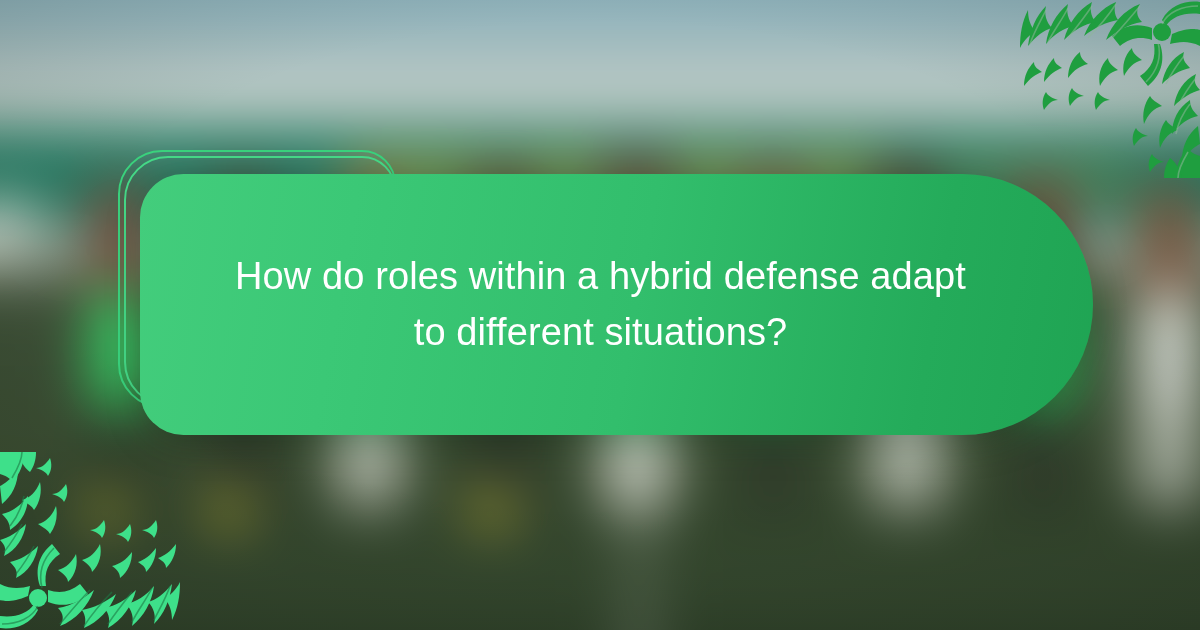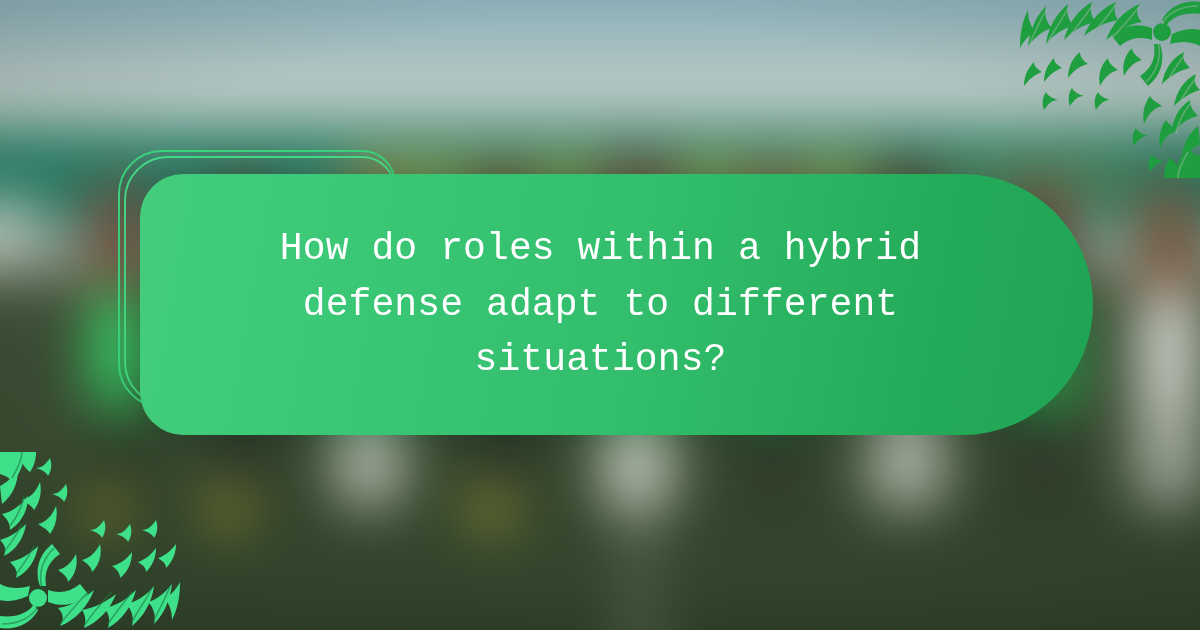--- a/index.html
+++ b/index.html
@@ -77,21 +77,20 @@
         #43cd7c 0%,
         #3bc876 22%,
         #32be6c 52%,
         #24ab5a 82%,
         #1fa453 100%);
     box-shadow:0 10px 34px rgba(10,40,20,0.26);
     display:flex;
     align-items:center;
     justify-content:center;
     padding:14px 110px 14px 78px;
-    font-family:Liberation Mono, monospace;
   }
 
   .card-title {
     color:#ffffff;
     font-size:38px;
     line-height:1.46;
     font-weight:400;
     letter-spacing:0.1px;
     text-align:center;
     max-width:790px;

